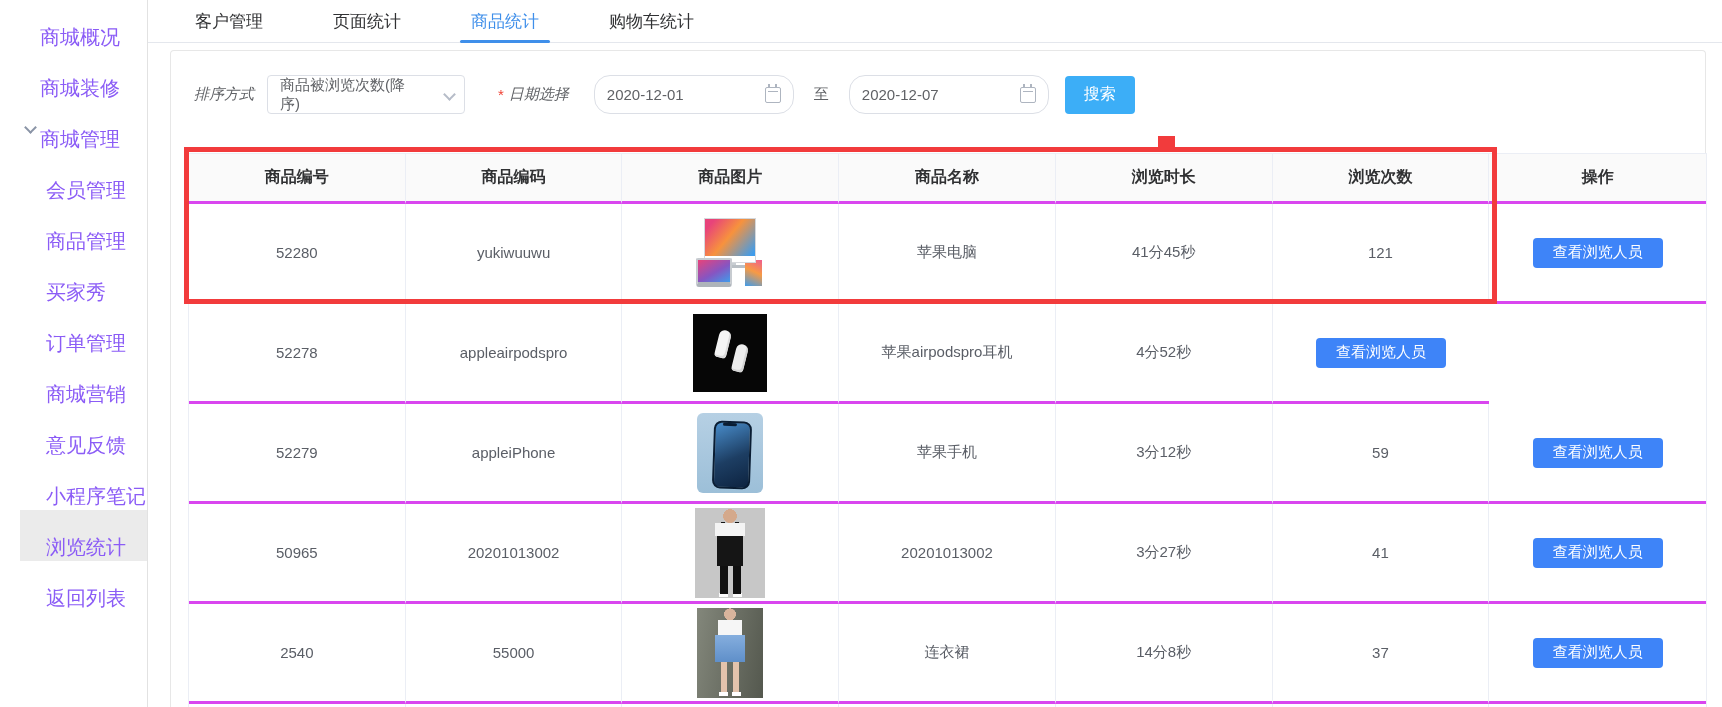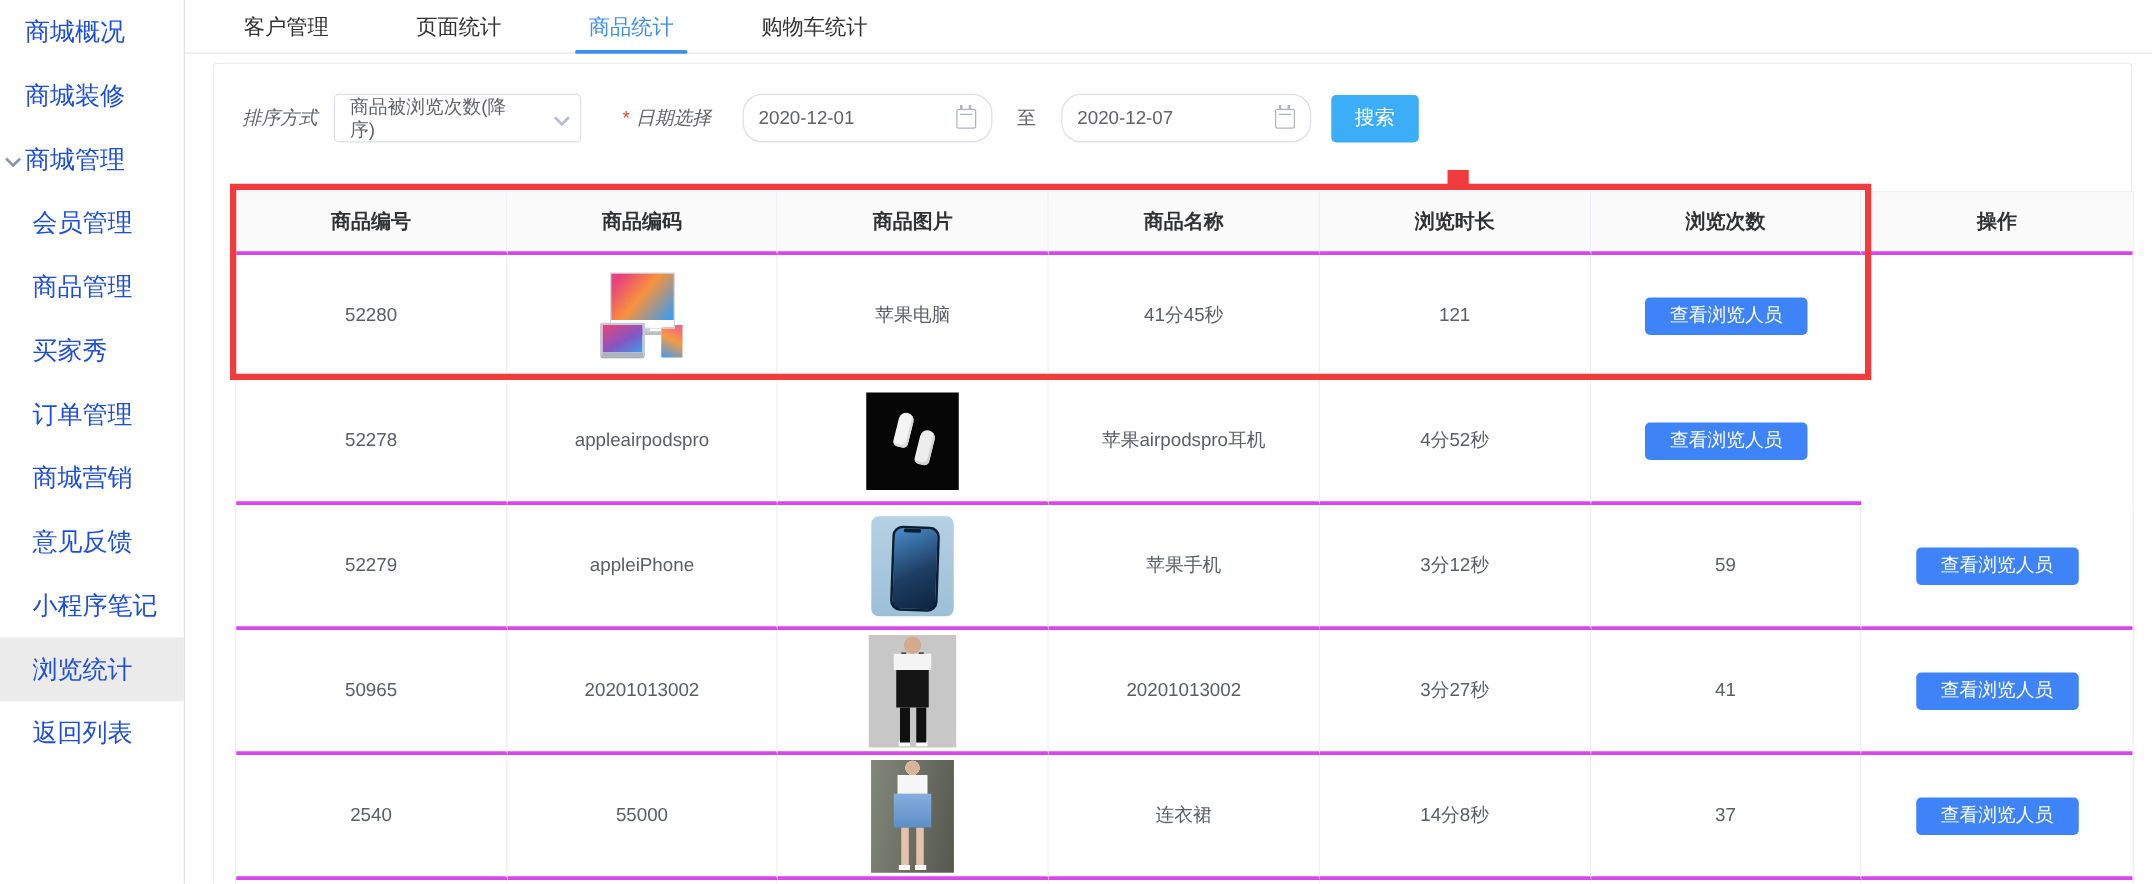--- a/index.html
+++ b/index.html
@@ -2,21 +2,21 @@
 <html><head>
 <meta charset="utf-8">
 <style>
   * { margin:0; padding:0; box-sizing:border-box; }
   html,body { background:#fff; }
   body { font-family:"Liberation Sans", sans-serif; }
   .app { position:relative; width:1722px; height:707px; background:#fff; overflow:hidden; }
 
   
   .sidebar { position:absolute; left:0; top:0; width:148px; height:100%; background:#fff; border-right:1px solid #e2e2e2; }
-  .side-item { position:relative; height:51px; display:flex; align-items:center; padding-left:20px; font-size:20px; color:#1d4ed8; cursor:pointer; white-space:nowrap; }
+  .side-item { position:relative; height:51px; display:flex; align-items:flex-end; padding-left:20px; font-size:20px; color:#8b5cf6; cursor:pointer; white-space:nowrap;margin-left:20px; }
   .side-item.sub { padding-left:26px; }
   .side-item.active { background:#ebebeb; }
   .side-chev { position:absolute; left:6px; top:21px; width:9px; height:9px; display:none; }
   .side-item.expanded .side-chev { display:block; }
   .side-chev::before { content:""; position:absolute; left:0; top:0; width:7px; height:7px; border-left:2px solid #8a94a6; border-bottom:2px solid #8a94a6; transform:rotate(-45deg); }
 
   
   .content { position:absolute; left:148px; top:0; right:0; bottom:0; }
   .tabs { height:43px; border-bottom:1px solid #e4e7ed; display:flex; align-items:center; padding-left:44px; }
   .tab { position:relative; height:100%; display:flex; align-items:center; margin-right:64px; padding:0 3px; font-size:17px; color:#303133; cursor:pointer; white-space:nowrap;text-align:right; }
@@ -192,20 +192,21 @@
             <div class="tcell">商品编码</div>
             <div class="tcell">商品图片</div>
             <div class="tcell">商品名称</div>
             <div class="tcell">浏览时长</div>
             <div class="tcell">浏览次数</div>
             <div class="tcell">操作</div>
           </div>
         <div class="tbody">
             <div class="trow">
     <div class="tcell c-id">52280</div>
+    <div class="tcell c-code">yukiwuuwu</div>
     <div class="tcell">
       <div class="pimg img-mac-computers"></div>
     </div>
     <div class="tcell c-name">苹果电脑</div>
     <div class="tcell c-dur">41分45秒</div>
     <div class="tcell c-views">121</div>
     <div class="tcell">
       <button class="action-btn">查看浏览人员</button>
     </div>
   </div>

